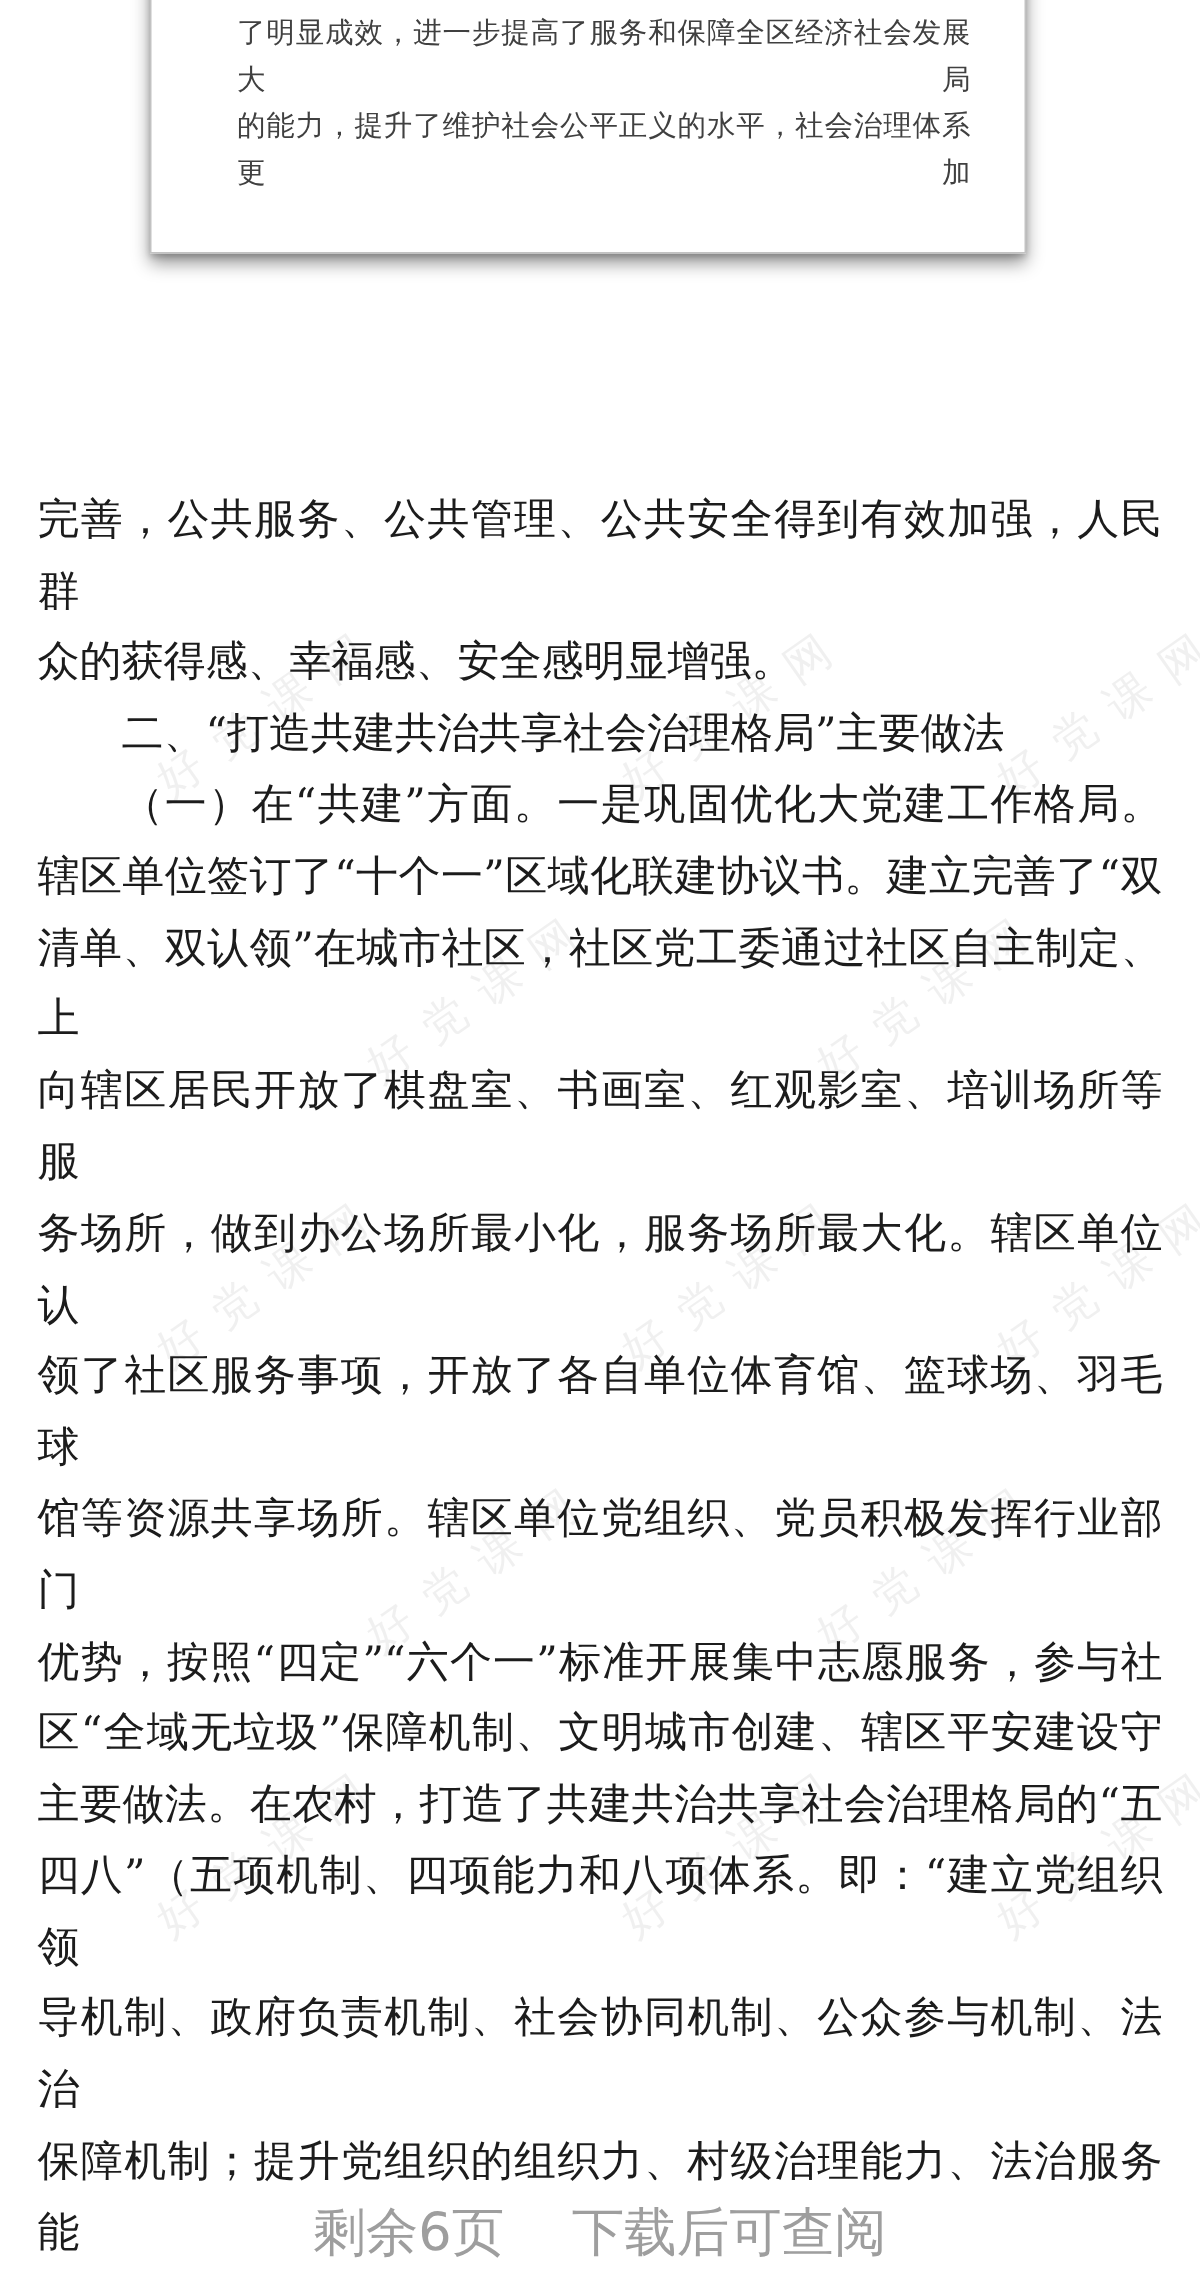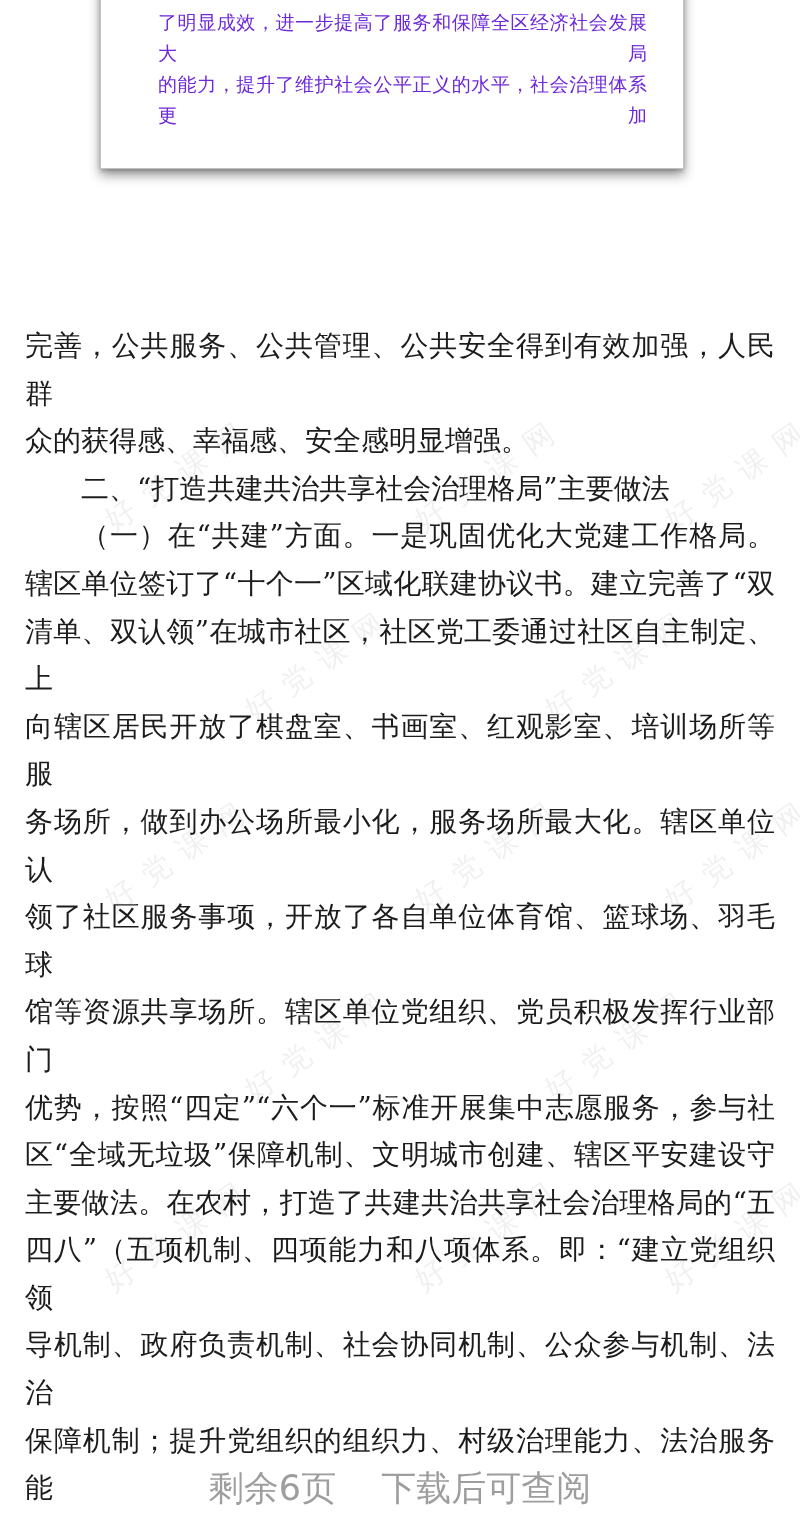--- a/index.html
+++ b/index.html
@@ -15,21 +15,21 @@
     transform-origin:left bottom;
   }
   
   .fragment{
     position:absolute;left:100px;top:-30px;width:584px;height:199px;
     background:#ffffff;border:1px solid #c2c2c2;box-sizing:border-box;
     box-shadow:0 6px 11px rgba(0,0,0,.42),0 2px 4px rgba(0,0,0,.18);
     padding:36px 0 0 57px;z-index:3;
   }
   .frag-line{
-    width:489px;font-size:19px;line-height:31px;color:#6d28d9;
+    width:489px;font-size:19px;line-height:31px;color:#404040;
     text-align:justify;text-align-last:justify;
   }
   
   .doc{
     position:absolute;left:25px;top:322px;width:750px;z-index:2;
     color:#1c1c1c;font-size:28px;
   }
   .doc .line{line-height:47.6px;text-align:justify;}
   .doc .line.just{text-align-last:justify;}
   .doc .line.indent{text-indent:56px;}

